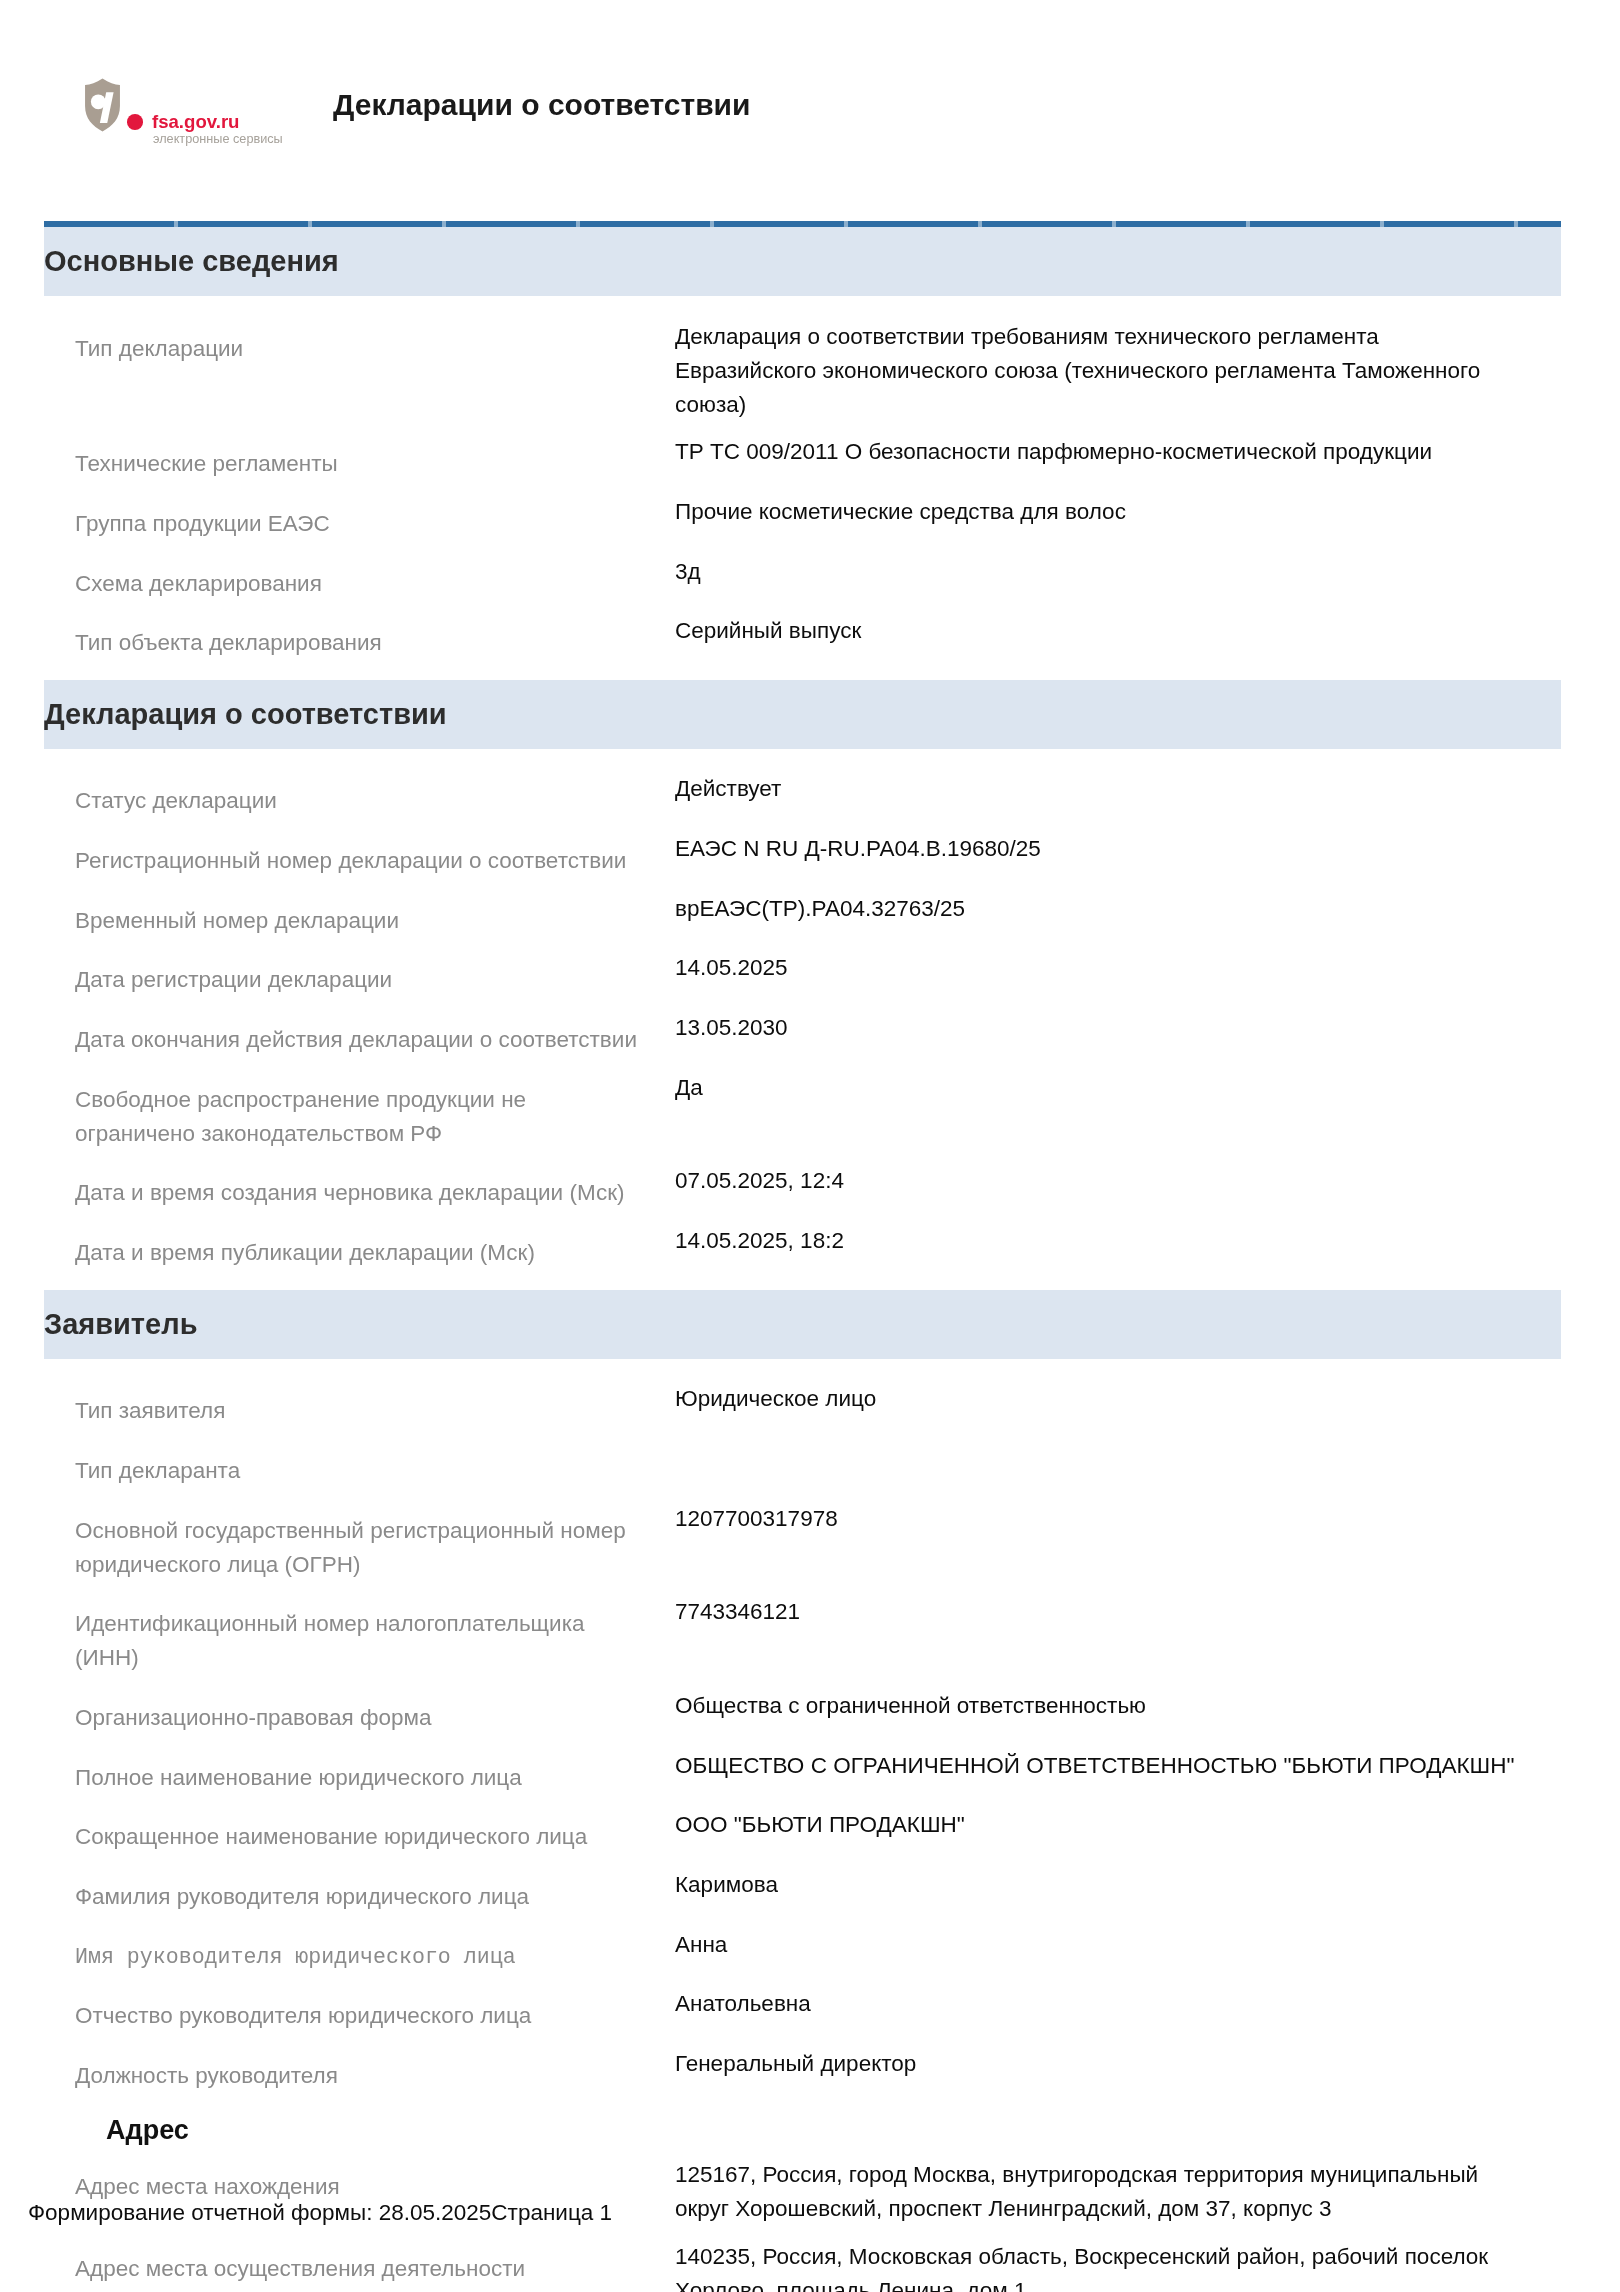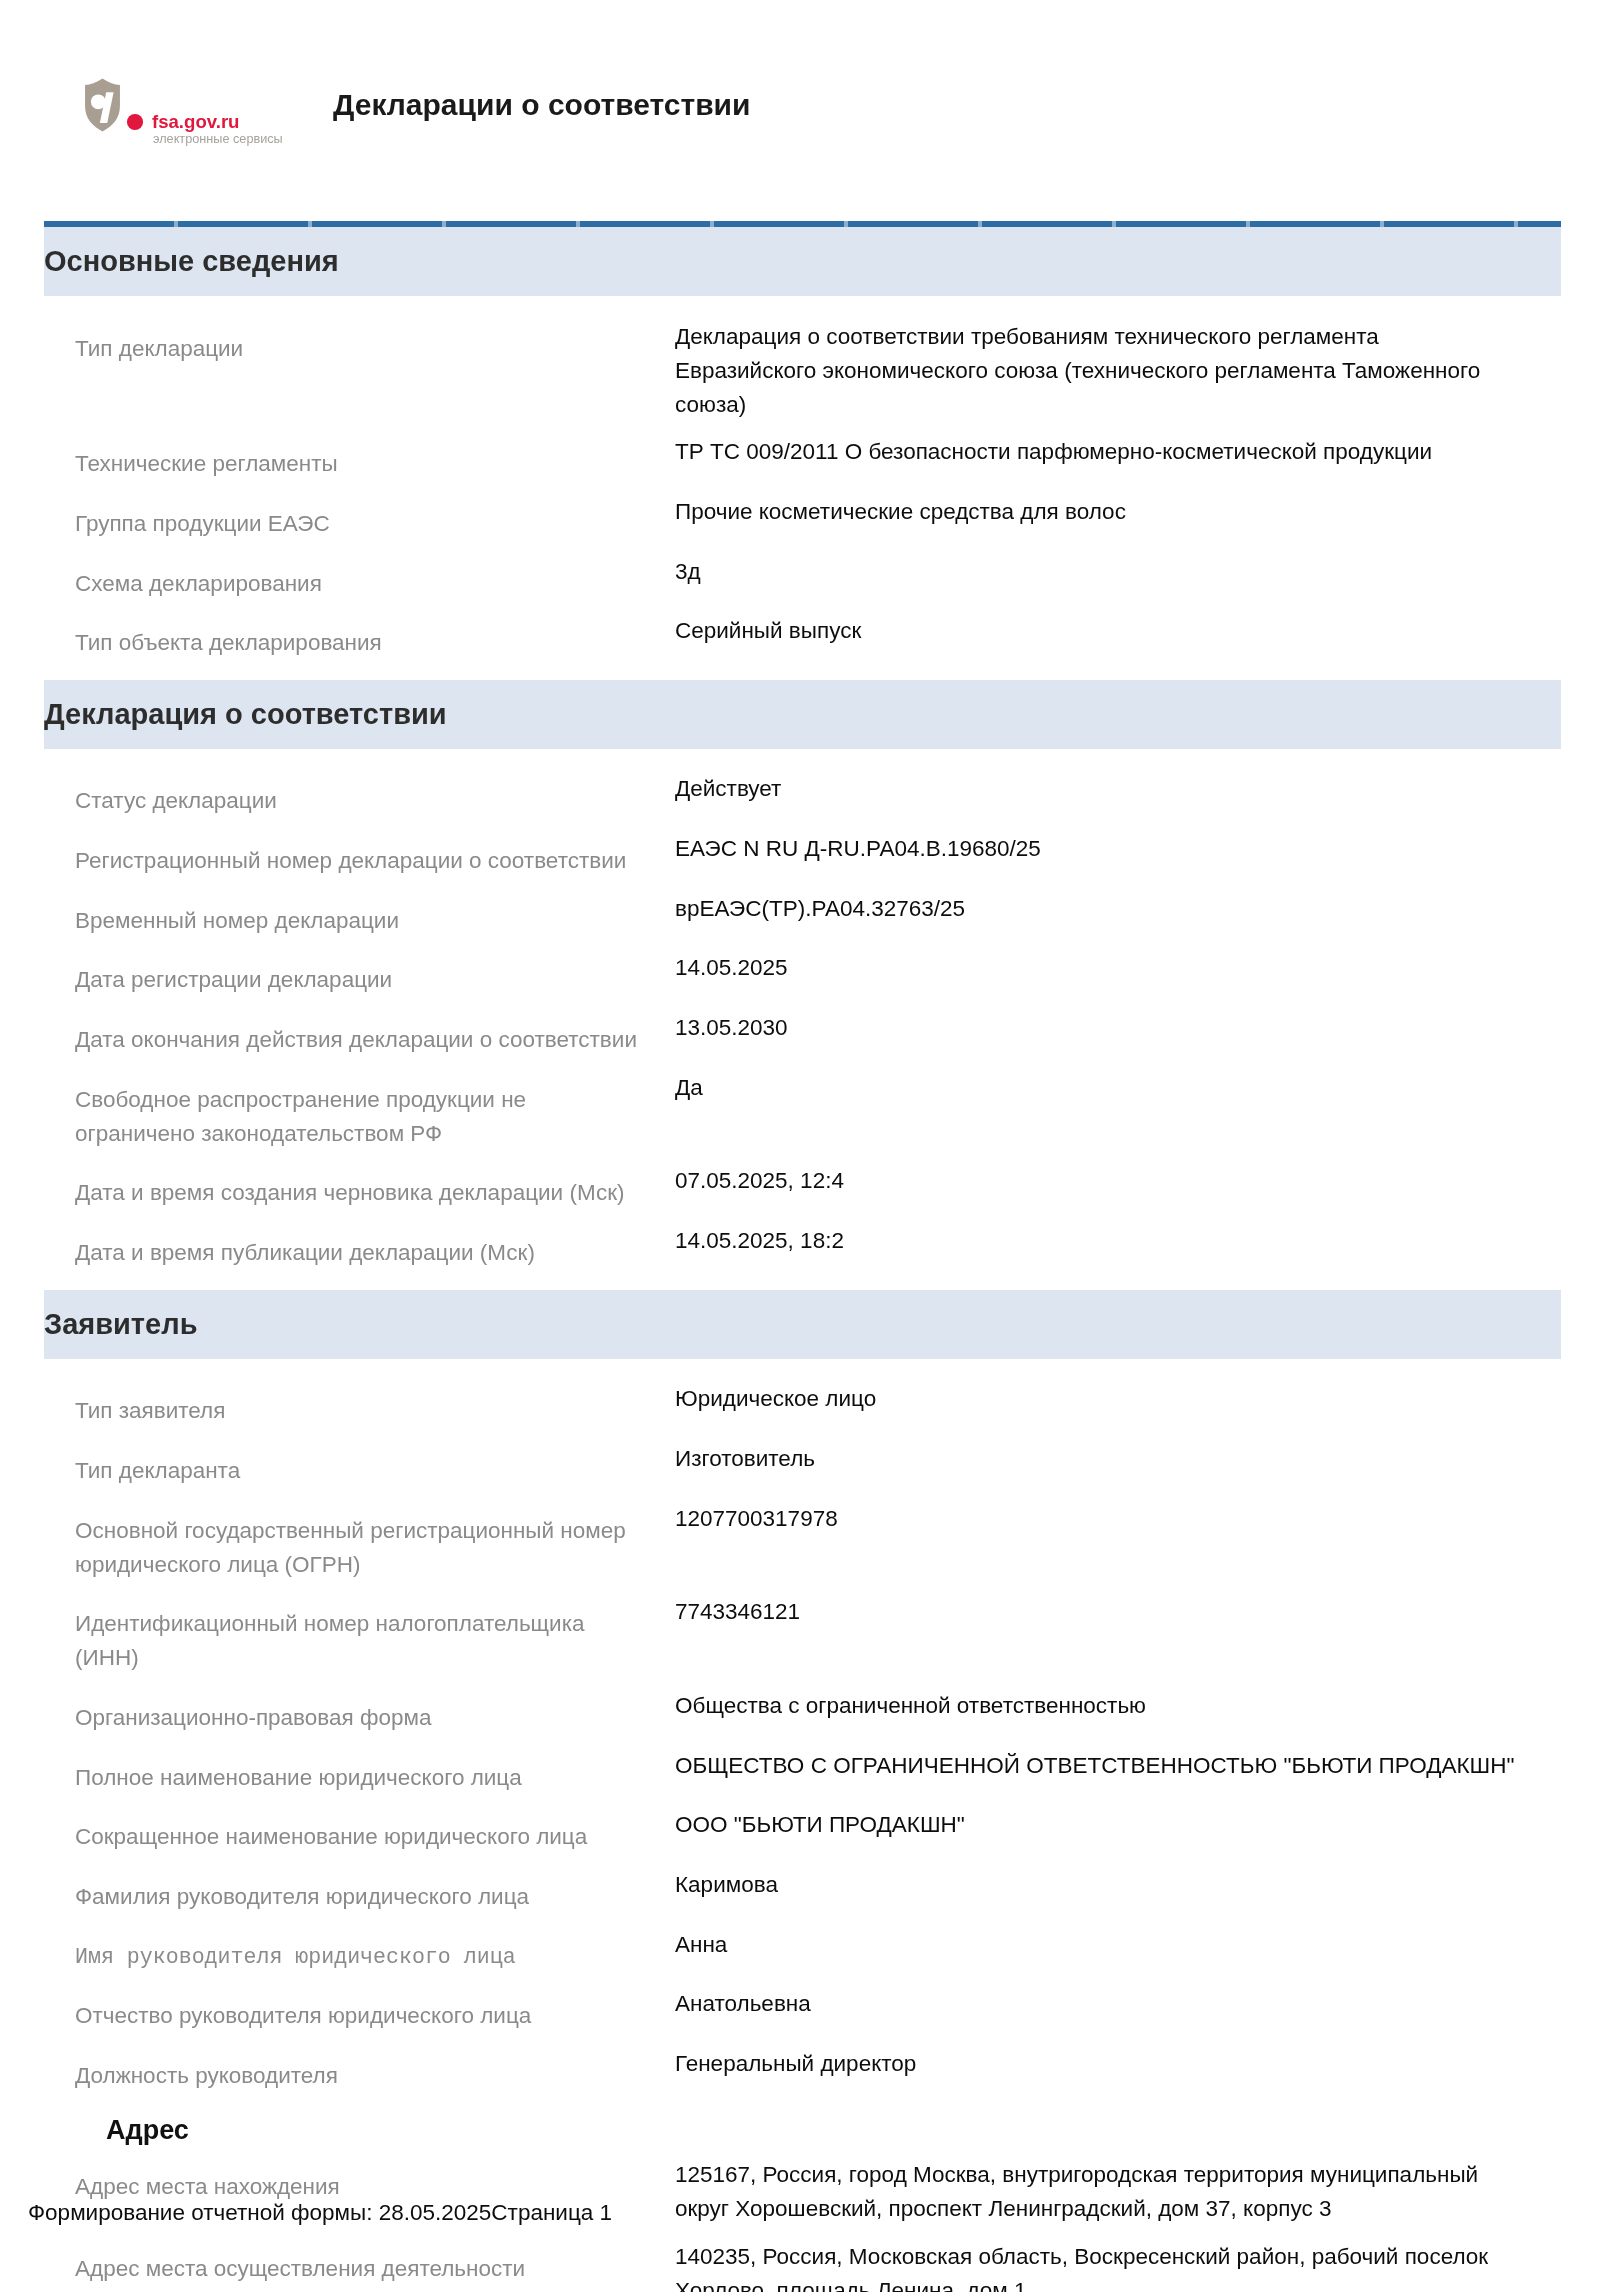--- a/index.html
+++ b/index.html
@@ -137,21 +137,20 @@
     <div class="section-bar">
       <span class="section-title">Заявитель</span>
     </div>
     <div class="rows">
       <div class="row">
         <div class="lbl">Тип заявителя</div>
         <div class="val">Юридическое лицо</div>
       </div>
       <div class="row">
         <div class="lbl">Тип декларанта</div>
-        <div class="val">Изготовитель</div>
       </div>
       <div class="row">
         <div class="lbl">Основной государственный регистрационный номер юридического лица (ОГРН)</div>
         <div class="val">1207700317978</div>
       </div>
       <div class="row">
         <div class="lbl">Идентификационный номер налогоплательщика (ИНН)</div>
         <div class="val">7743346121</div>
       </div>
       <div class="row">

